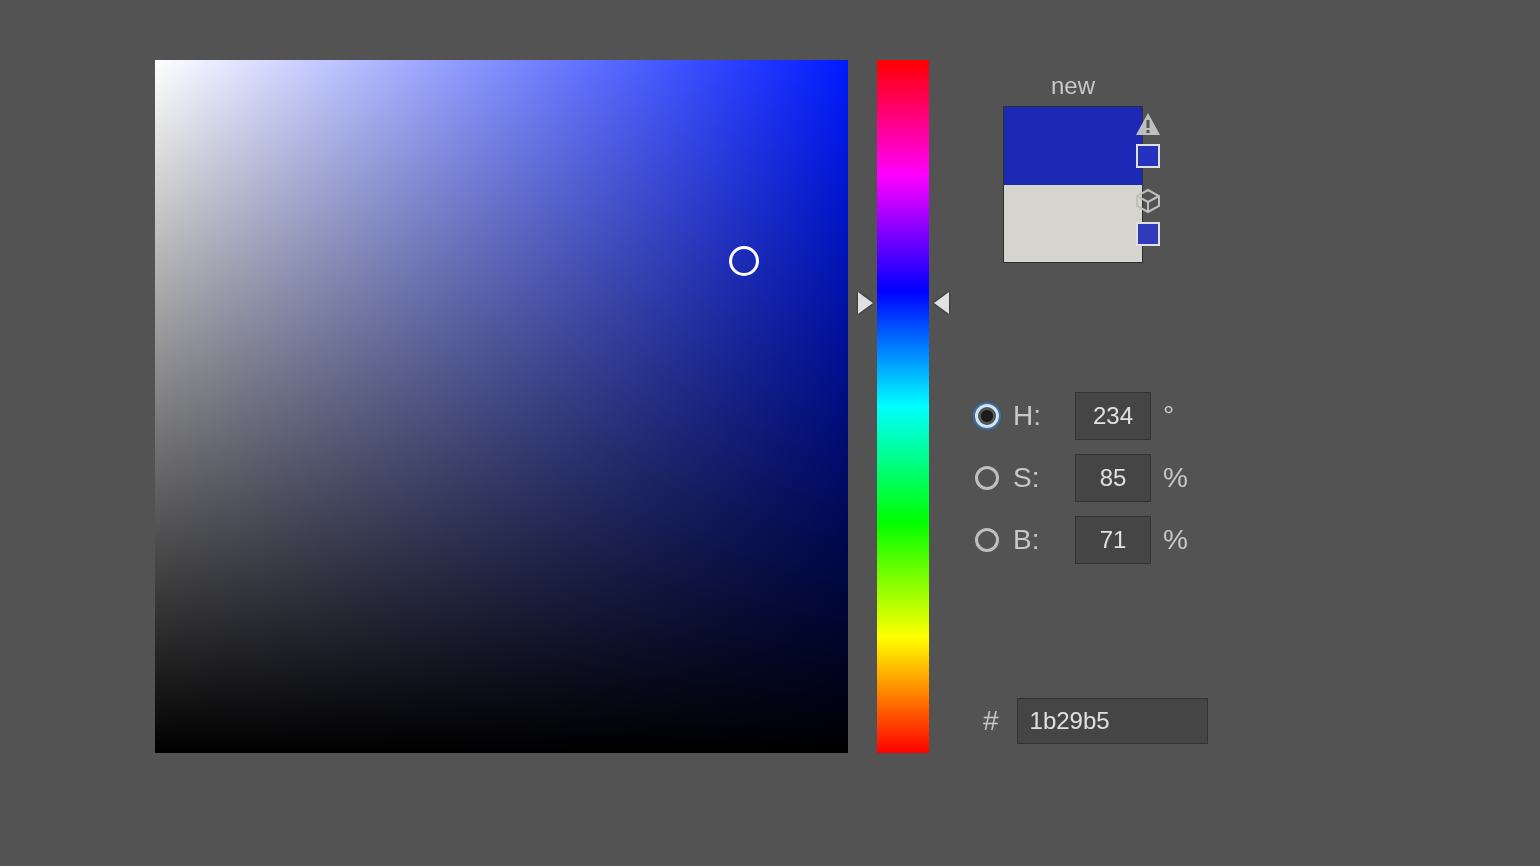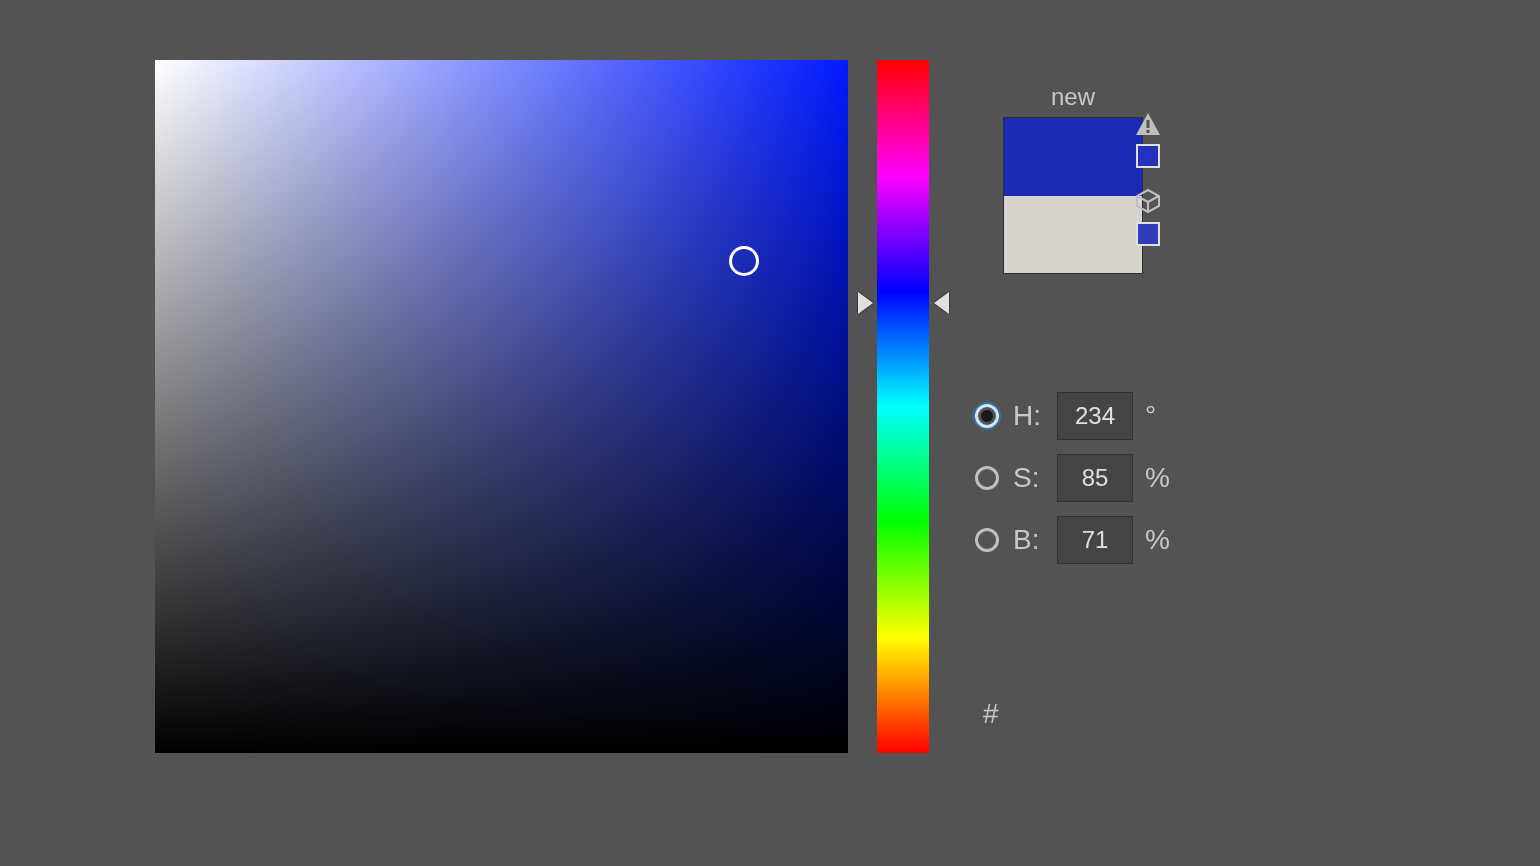--- a/index.html
+++ b/index.html
@@ -80,21 +80,21 @@
   }
   .hue-arrow.right {
     left: 779px;
     border-right: 15px solid #e0e0e0;
   }
 
   
   .swatch-area {
     position: absolute;
     left: 818px;
-    top: 23px;
+    top: 12px;
     width: 200px;
     text-align: center;
     font-size: 24px;
   }
   .swatch-box {
     margin: 6px auto 6px auto;
     width: 138px;
     height: 155px;
     border: 1px solid #2f2f2f;
     display: flex;
@@ -166,20 +166,21 @@
   .num-input {
     width: 70px;
     height: 44px;
     background: #454545;
     border: 1px solid #333333;
     color: #e0e0e0;
     font-size: 24px;
     text-align: center;
     margin-right: 12px;
     outline: none;
+    margin-left: 18px;
   }
   .unit {
     width: 30px;
   }
 
   
   .hex-block {
     position: absolute;
     left: 828px;
     top: 638px;
@@ -257,15 +258,16 @@
     <div class="hsb-row">
       <div class="radio"></div>
       <div class="hsb-label">B:</div>
       <input class="num-input" value="71" style="">
       <div class="unit">%</div>
     </div>
   </div>
 
   <div class="hex-block">
     <div>#</div>
+    <input class="hex-input" value="1b29b5" style="">
   </div>
 
 </div>
 
 </body></html>

